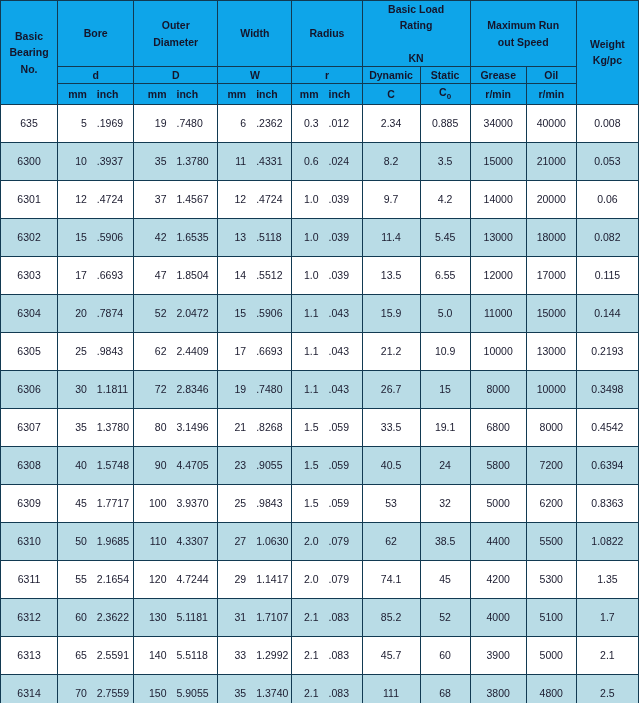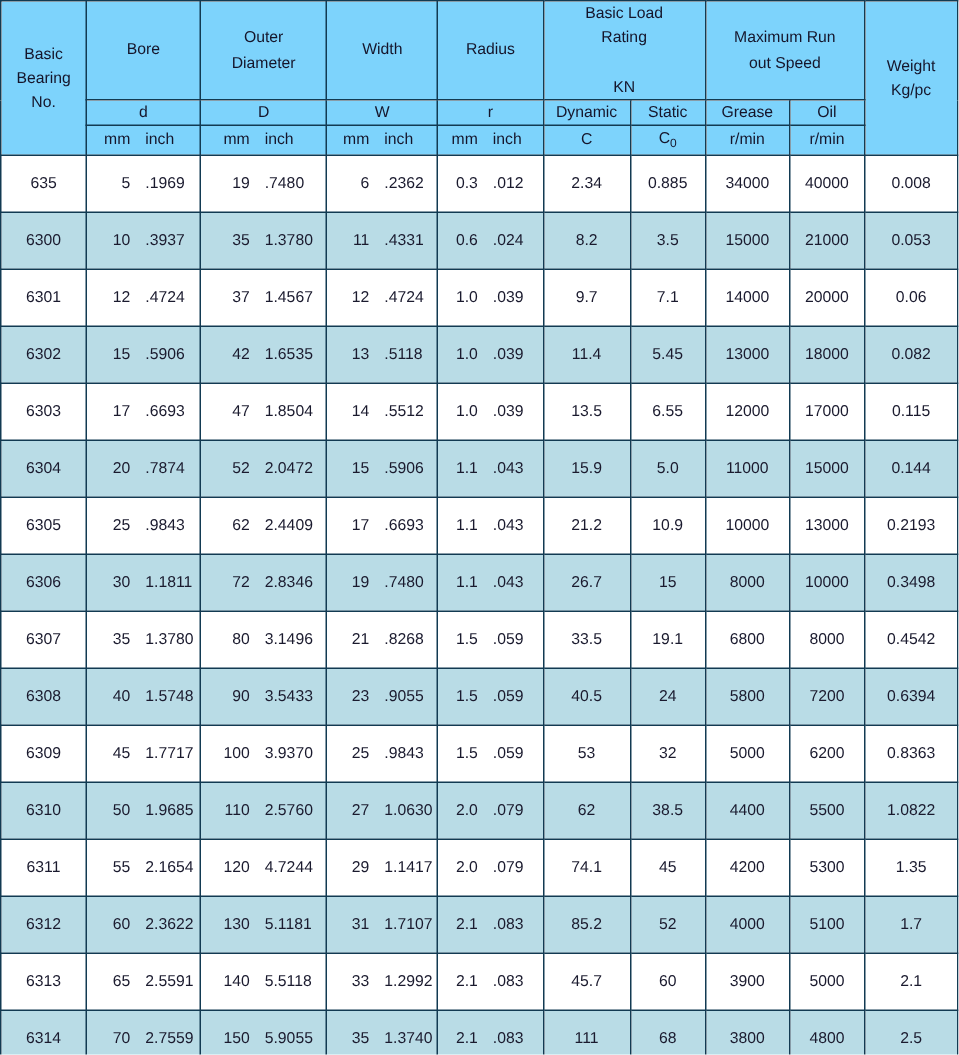--- a/index.html
+++ b/index.html
@@ -25,22 +25,22 @@
   table.spec td {
     border: 1px solid #123a52;
     text-align: center;
     vertical-align: middle;
     padding: 0;
     overflow: hidden;
     white-space: nowrap;
   }
   
   table.spec thead th {
-    background: #7dd3fc;
-    font-weight: normal;
+    background: #0ea5e9;
+    font-weight: bold;
     color: #15152b;
     line-height: 1.55;
     font-size: 10.5px;
   }
   thead .h-big { font-size: 10.5px; }
   thead .h-sub { font-size: 10.5px; }
   thead .h-unit { font-size: 9.5px; }
 
   
   tbody tr.odd td { background: #ffffff; }
@@ -269,21 +269,21 @@
             <span class="v-in">.4724</span>
           </div>
         </td>
         <td>
           <div class="pair">
             <span class="v-mm">1.0</span>
             <span class="v-in">.039</span>
           </div>
         </td>
         <td>9.7</td>
-        <td>7.1</td>
+        <td>4.2</td>
         <td>14000</td>
         <td>20000</td>
         <td>0.06</td>
       </tr>
       <tr class="even">
         <td>6302</td>
         <td>
           <div class="pair">
             <span class="v-mm">15</span>
             <span class="v-in">.5906</span>
@@ -477,21 +477,21 @@
         <td>6308</td>
         <td>
           <div class="pair">
             <span class="v-mm">40</span>
             <span class="v-in">1.5748</span>
           </div>
         </td>
         <td>
           <div class="pair">
             <span class="v-mm">90</span>
-            <span class="v-in">3.5433</span>
+            <span class="v-in">4.4705</span>
           </div>
         </td>
         <td>
           <div class="pair">
             <span class="v-mm">23</span>
             <span class="v-in">.9055</span>
           </div>
         </td>
         <td>
           <div class="pair">
@@ -541,21 +541,21 @@
         <td>6310</td>
         <td>
           <div class="pair">
             <span class="v-mm">50</span>
             <span class="v-in">1.9685</span>
           </div>
         </td>
         <td>
           <div class="pair">
             <span class="v-mm">110</span>
-            <span class="v-in">2.5760</span>
+            <span class="v-in">4.3307</span>
           </div>
         </td>
         <td>
           <div class="pair">
             <span class="v-mm">27</span>
             <span class="v-in">1.0630</span>
           </div>
         </td>
         <td>
           <div class="pair">

